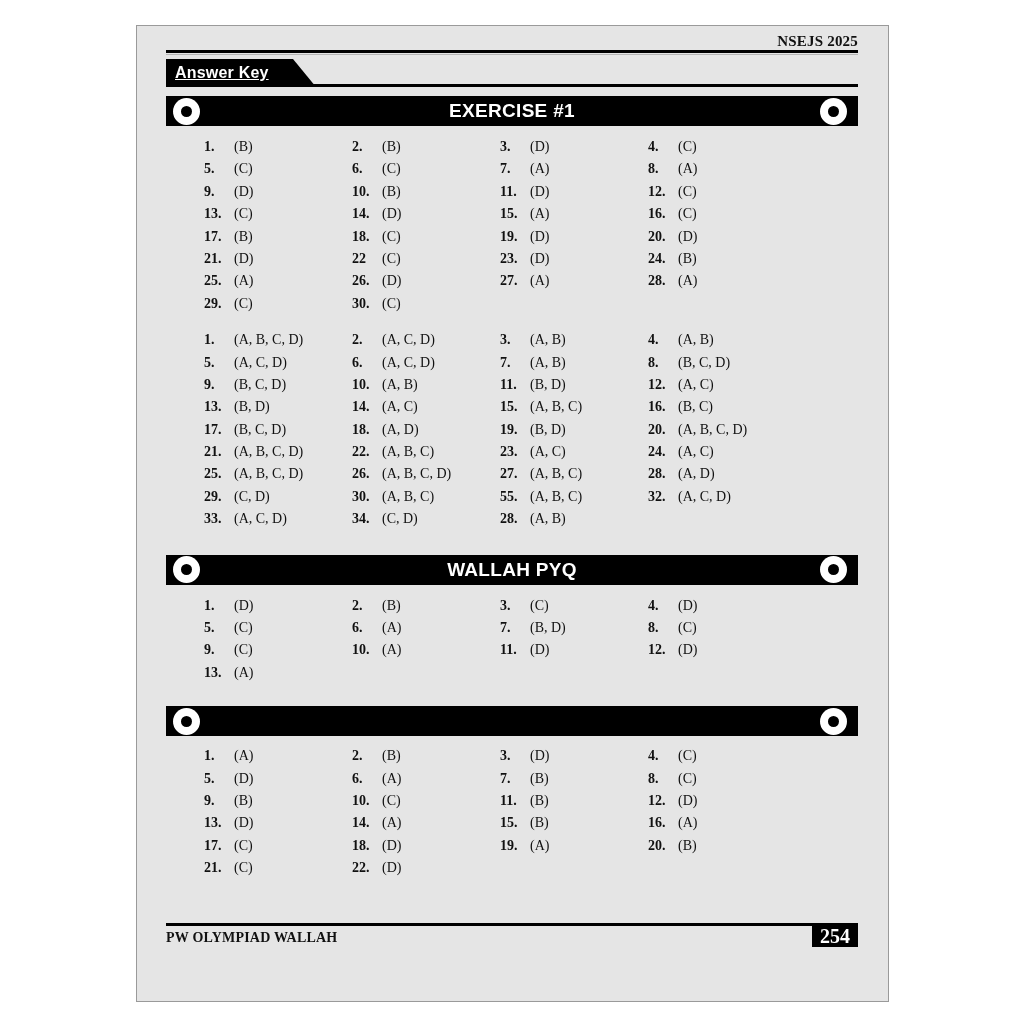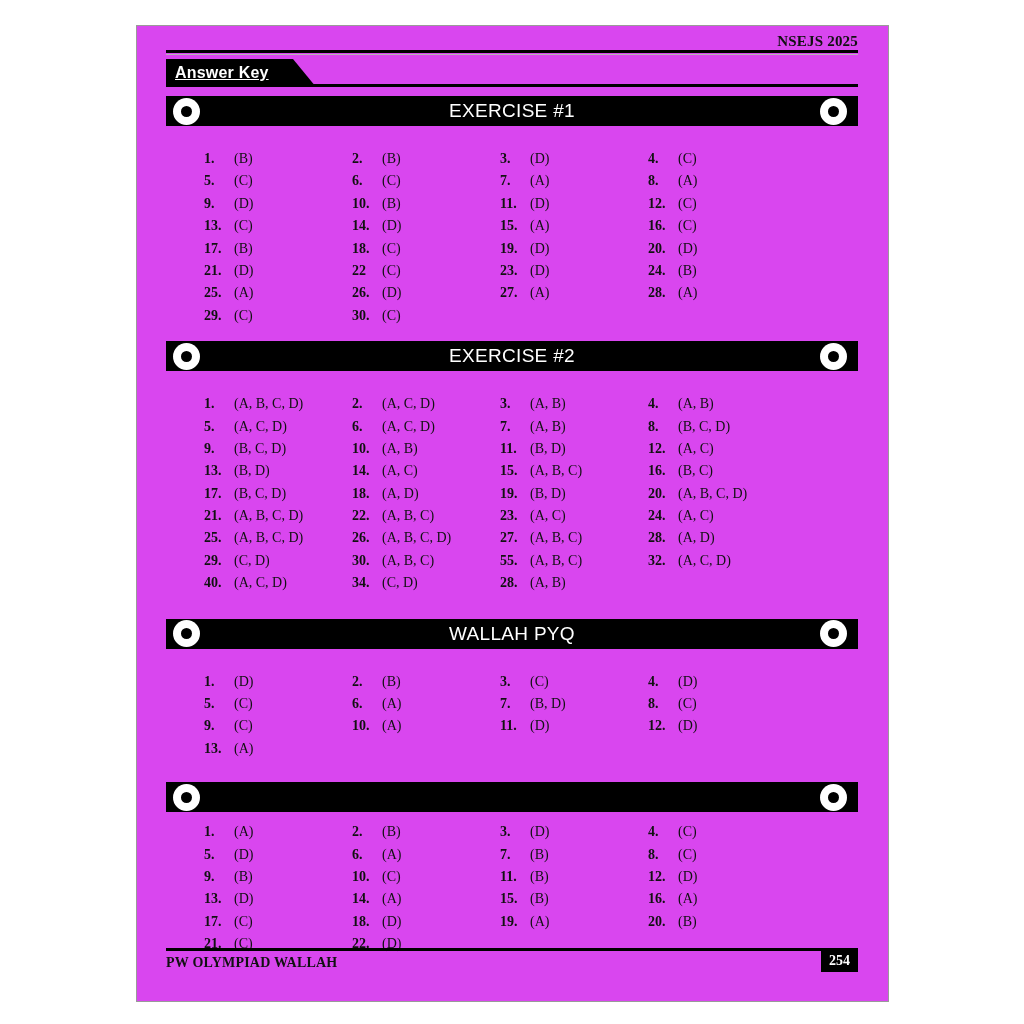--- a/index.html
+++ b/index.html
@@ -1,19 +1,19 @@
 <!DOCTYPE html>
 <html><head>
 <meta charset="utf-8">
 <style>
   * { margin:0; padding:0; box-sizing:border-box; }
   html,body { width:1024px; height:1024px; background:#ffffff; font-family:"Liberation Serif", serif; }
   .page {
     position:absolute; left:136px; top:25px; width:753px; height:977px;
-    background:#d946ef; border:1px solid #9a9a9a;
+    background:#e5e5e5; border:1px solid #9a9a9a;
   }
   .content { position:absolute; left:29px; top:0; width:692px; }
   .nsejs-header {
     margin-top:7px; height:16px; text-align:right;
     font-weight:bold; font-size:15px; color:#111; letter-spacing:0.2px;
   }
   .top-rule { margin-top:1px; height:3px; background:#000; }
   .rule-shadow { height:1px; background:#b5b5b5; margin-top:1px; }
   .tab-row { position:relative; margin-top:4px; height:28px; }
   .tab-underline { position:absolute; left:0; right:0; bottom:0; height:3px; background:#000; }
@@ -25,44 +25,44 @@
   }
   .section { }
   .section:nth-of-type(1) { margin-top:9px; }
   .section:nth-of-type(2) { margin-top:14px; }
   .section:nth-of-type(3) { margin-top:24px; }
   .section:nth-of-type(4) { margin-top:22px; }
   .banner {
     position:relative; height:30px; background:#000; text-align:center;
   }
   .banner-title {
-    color:#fff; font-family:"Liberation Sans", sans-serif; font-weight:normal;
+    color:#fff; font-family:"Liberation Sans", sans-serif; font-weight:bold;
     font-size:19px; line-height:30px; letter-spacing:0.3px; white-space:nowrap;
   }
   .reel {
     position:absolute; top:1.5px; width:27px; height:27px; border-radius:50%;
     background:#fff; display:flex; align-items:center; justify-content:center;
   }
   .reel.left { left:7px; }
   .reel.right { right:11px; }
   .reel .dot { width:11px; height:11px; border-radius:50%; background:#000; }
   .answers-grid {
-    margin-left:38px; width:592px; margin-top:22px;
+    margin-left:38px; width:592px; margin-top:10px;
     display:grid; grid-template-columns:repeat(4,148px); grid-auto-rows:22.4px;
   }
   .section:nth-of-type(4) .answers-grid { margin-top:9px; }
   .cell { font-size:14px; color:#111; line-height:22.4px; white-space:nowrap; }
   .num { display:inline-block; width:30px; font-weight:bold; }
   .ans { }
-  .footer { position:absolute; left:29px; top:922px; width:692px; }
+  .footer { position:absolute; left:29px; top:897px; width:692px; }
   .footer-rule { height:3px; background:#000; }
   .footer-row { display:flex; justify-content:space-between; align-items:flex-start; }
   .footer-name { font-weight:bold; font-size:14px; color:#111; margin-top:4px; letter-spacing:0.2px; }
   .page-num-box {
-    background:#000; color:#fff; font-weight:bold; font-size:14px;
+    background:#000; color:#fff; font-weight:bold; font-size:20px;
     padding:2px 8px 3px 8px; line-height:16px;
   }
 </style>
 </head>
 <body>
 
 <div class="page">
   <div class="content">
 
     <div class="nsejs-header">NSEJS 2025</div>
@@ -114,29 +114,20 @@
             <div class="cell"><span class="num">25.</span><span class="ans">(A)</span></div>
             <div class="cell"><span class="num">26.</span><span class="ans">(D)</span></div>
             <div class="cell"><span class="num">27.</span><span class="ans">(A)</span></div>
             <div class="cell"><span class="num">28.</span><span class="ans">(A)</span></div>
             <div class="cell"><span class="num">29.</span><span class="ans">(C)</span></div>
             <div class="cell"><span class="num">30.</span><span class="ans">(C)</span></div>
           </div>
   </section>
 
   <section class="section">
-    <div class="banner">
-      <span class="reel left">
-              <span class="dot"></span>
-            </span>
-      <span class="banner-title">EXERCISE #2</span>
-      <span class="reel right">
-              <span class="dot"></span>
-            </span>
-    </div>
     <div class="answers-grid">
             <div class="cell"><span class="num">1.</span><span class="ans">(A, B, C, D)</span></div>
             <div class="cell"><span class="num">2.</span><span class="ans">(A, C, D)</span></div>
             <div class="cell"><span class="num">3.</span><span class="ans">(A, B)</span></div>
             <div class="cell"><span class="num">4.</span><span class="ans">(A, B)</span></div>
             <div class="cell"><span class="num">5.</span><span class="ans">(A, C, D)</span></div>
             <div class="cell"><span class="num">6.</span><span class="ans">(A, C, D)</span></div>
             <div class="cell"><span class="num">7.</span><span class="ans">(A, B)</span></div>
             <div class="cell"><span class="num">8.</span><span class="ans">(B, C, D)</span></div>
             <div class="cell"><span class="num">9.</span><span class="ans">(B, C, D)</span></div>
@@ -156,21 +147,21 @@
             <div class="cell"><span class="num">23.</span><span class="ans">(A, C)</span></div>
             <div class="cell"><span class="num">24.</span><span class="ans">(A, C)</span></div>
             <div class="cell"><span class="num">25.</span><span class="ans">(A, B, C, D)</span></div>
             <div class="cell"><span class="num">26.</span><span class="ans">(A, B, C, D)</span></div>
             <div class="cell"><span class="num">27.</span><span class="ans">(A, B, C)</span></div>
             <div class="cell"><span class="num">28.</span><span class="ans">(A, D)</span></div>
             <div class="cell"><span class="num">29.</span><span class="ans">(C, D)</span></div>
             <div class="cell"><span class="num">30.</span><span class="ans">(A, B, C)</span></div>
             <div class="cell"><span class="num">55.</span><span class="ans">(A, B, C)</span></div>
             <div class="cell"><span class="num">32.</span><span class="ans">(A, C, D)</span></div>
-            <div class="cell"><span class="num">40.</span><span class="ans">(A, C, D)</span></div>
+            <div class="cell"><span class="num">33.</span><span class="ans">(A, C, D)</span></div>
             <div class="cell"><span class="num">34.</span><span class="ans">(C, D)</span></div>
             <div class="cell"><span class="num">28.</span><span class="ans">(A, B)</span></div>
           </div>
   </section>
 
   <section class="section">
     <div class="banner">
       <span class="reel left">
               <span class="dot"></span>
             </span>

